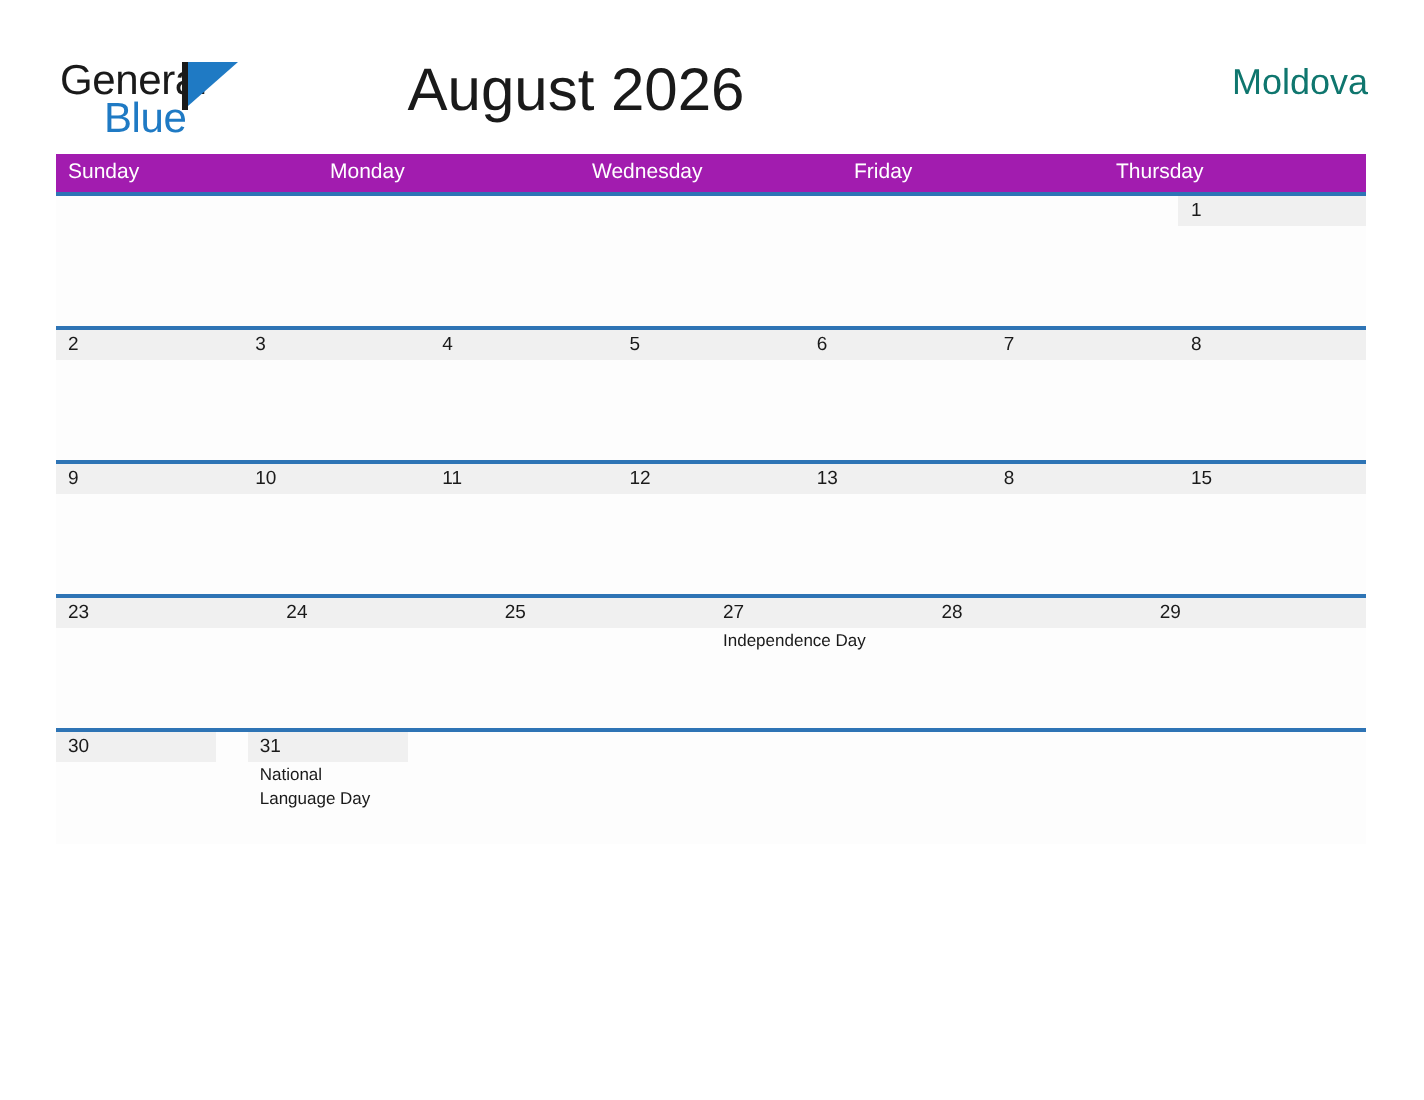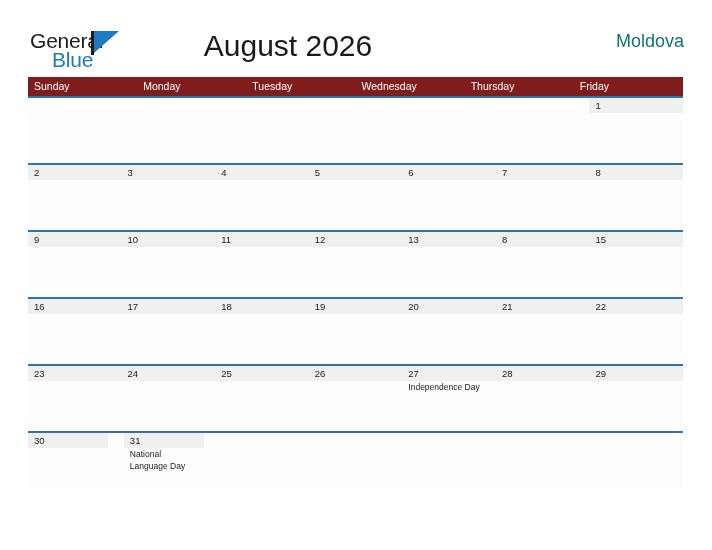--- a/index.html
+++ b/index.html
@@ -106,21 +106,21 @@
   .calendar {
     position: absolute;
     left: 28px;
     top: 77px;
     width: 655px;
   }
   .weekdays {
     display: flex;
     width: 655px;
     height: 19px;
-    background: #7f1d1d;
+    background: #a21caf;
   }
   .weekday {
     flex: 1 1 0;
     color: #ffffff;
     font-size: 10.5px;
     line-height: 19px;
     padding-left: 6px;
     box-sizing: border-box;
     font-family: "Liberation Sans", sans-serif;
     white-space: nowrap;
@@ -187,24 +187,23 @@
     </div>
 
     <div class="cal-title">August 2026</div>
     <div class="cal-country">Moldova</div>
   </div>
 
   <div class="calendar">
     <div class="weekdays">
       <div class="weekday">Sunday</div>
       <div class="weekday">Monday</div>
-      <div class="weekday">Tuesday</div>
       <div class="weekday">Wednesday</div>
+      <div class="weekday">Friday</div>
       <div class="weekday">Thursday</div>
-      <div class="weekday">Friday</div>
     </div>
 
     <div id="weeks-container">
         <div class="week">
           <div class="day blank">
             <div class="daynum"></div>
           </div>
           <div class="day blank">
             <div class="daynum"></div>
           </div>
@@ -265,53 +264,27 @@
           </div>
           <div class="day">
             <div class="daynum">8</div>
           </div>
           <div class="day">
             <div class="daynum">15</div>
           </div>
         </div>
         <div class="week">
           <div class="day">
-            <div class="daynum">16</div>
-          </div>
-          <div class="day">
-            <div class="daynum">17</div>
-          </div>
-          <div class="day">
-            <div class="daynum">18</div>
-          </div>
-          <div class="day">
-            <div class="daynum">19</div>
-          </div>
-          <div class="day">
-            <div class="daynum">20</div>
-          </div>
-          <div class="day">
-            <div class="daynum">21</div>
-          </div>
-          <div class="day">
-            <div class="daynum">22</div>
-          </div>
-        </div>
-        <div class="week">
-          <div class="day">
             <div class="daynum">23</div>
           </div>
           <div class="day">
             <div class="daynum">24</div>
           </div>
           <div class="day">
             <div class="daynum">25</div>
-          </div>
-          <div class="day">
-            <div class="daynum">26</div>
           </div>
           <div class="day">
             <div class="daynum">27</div>
             <div class="event">Independence Day</div>
           </div>
           <div class="day">
             <div class="daynum">28</div>
           </div>
           <div class="day">
             <div class="daynum">29</div>

